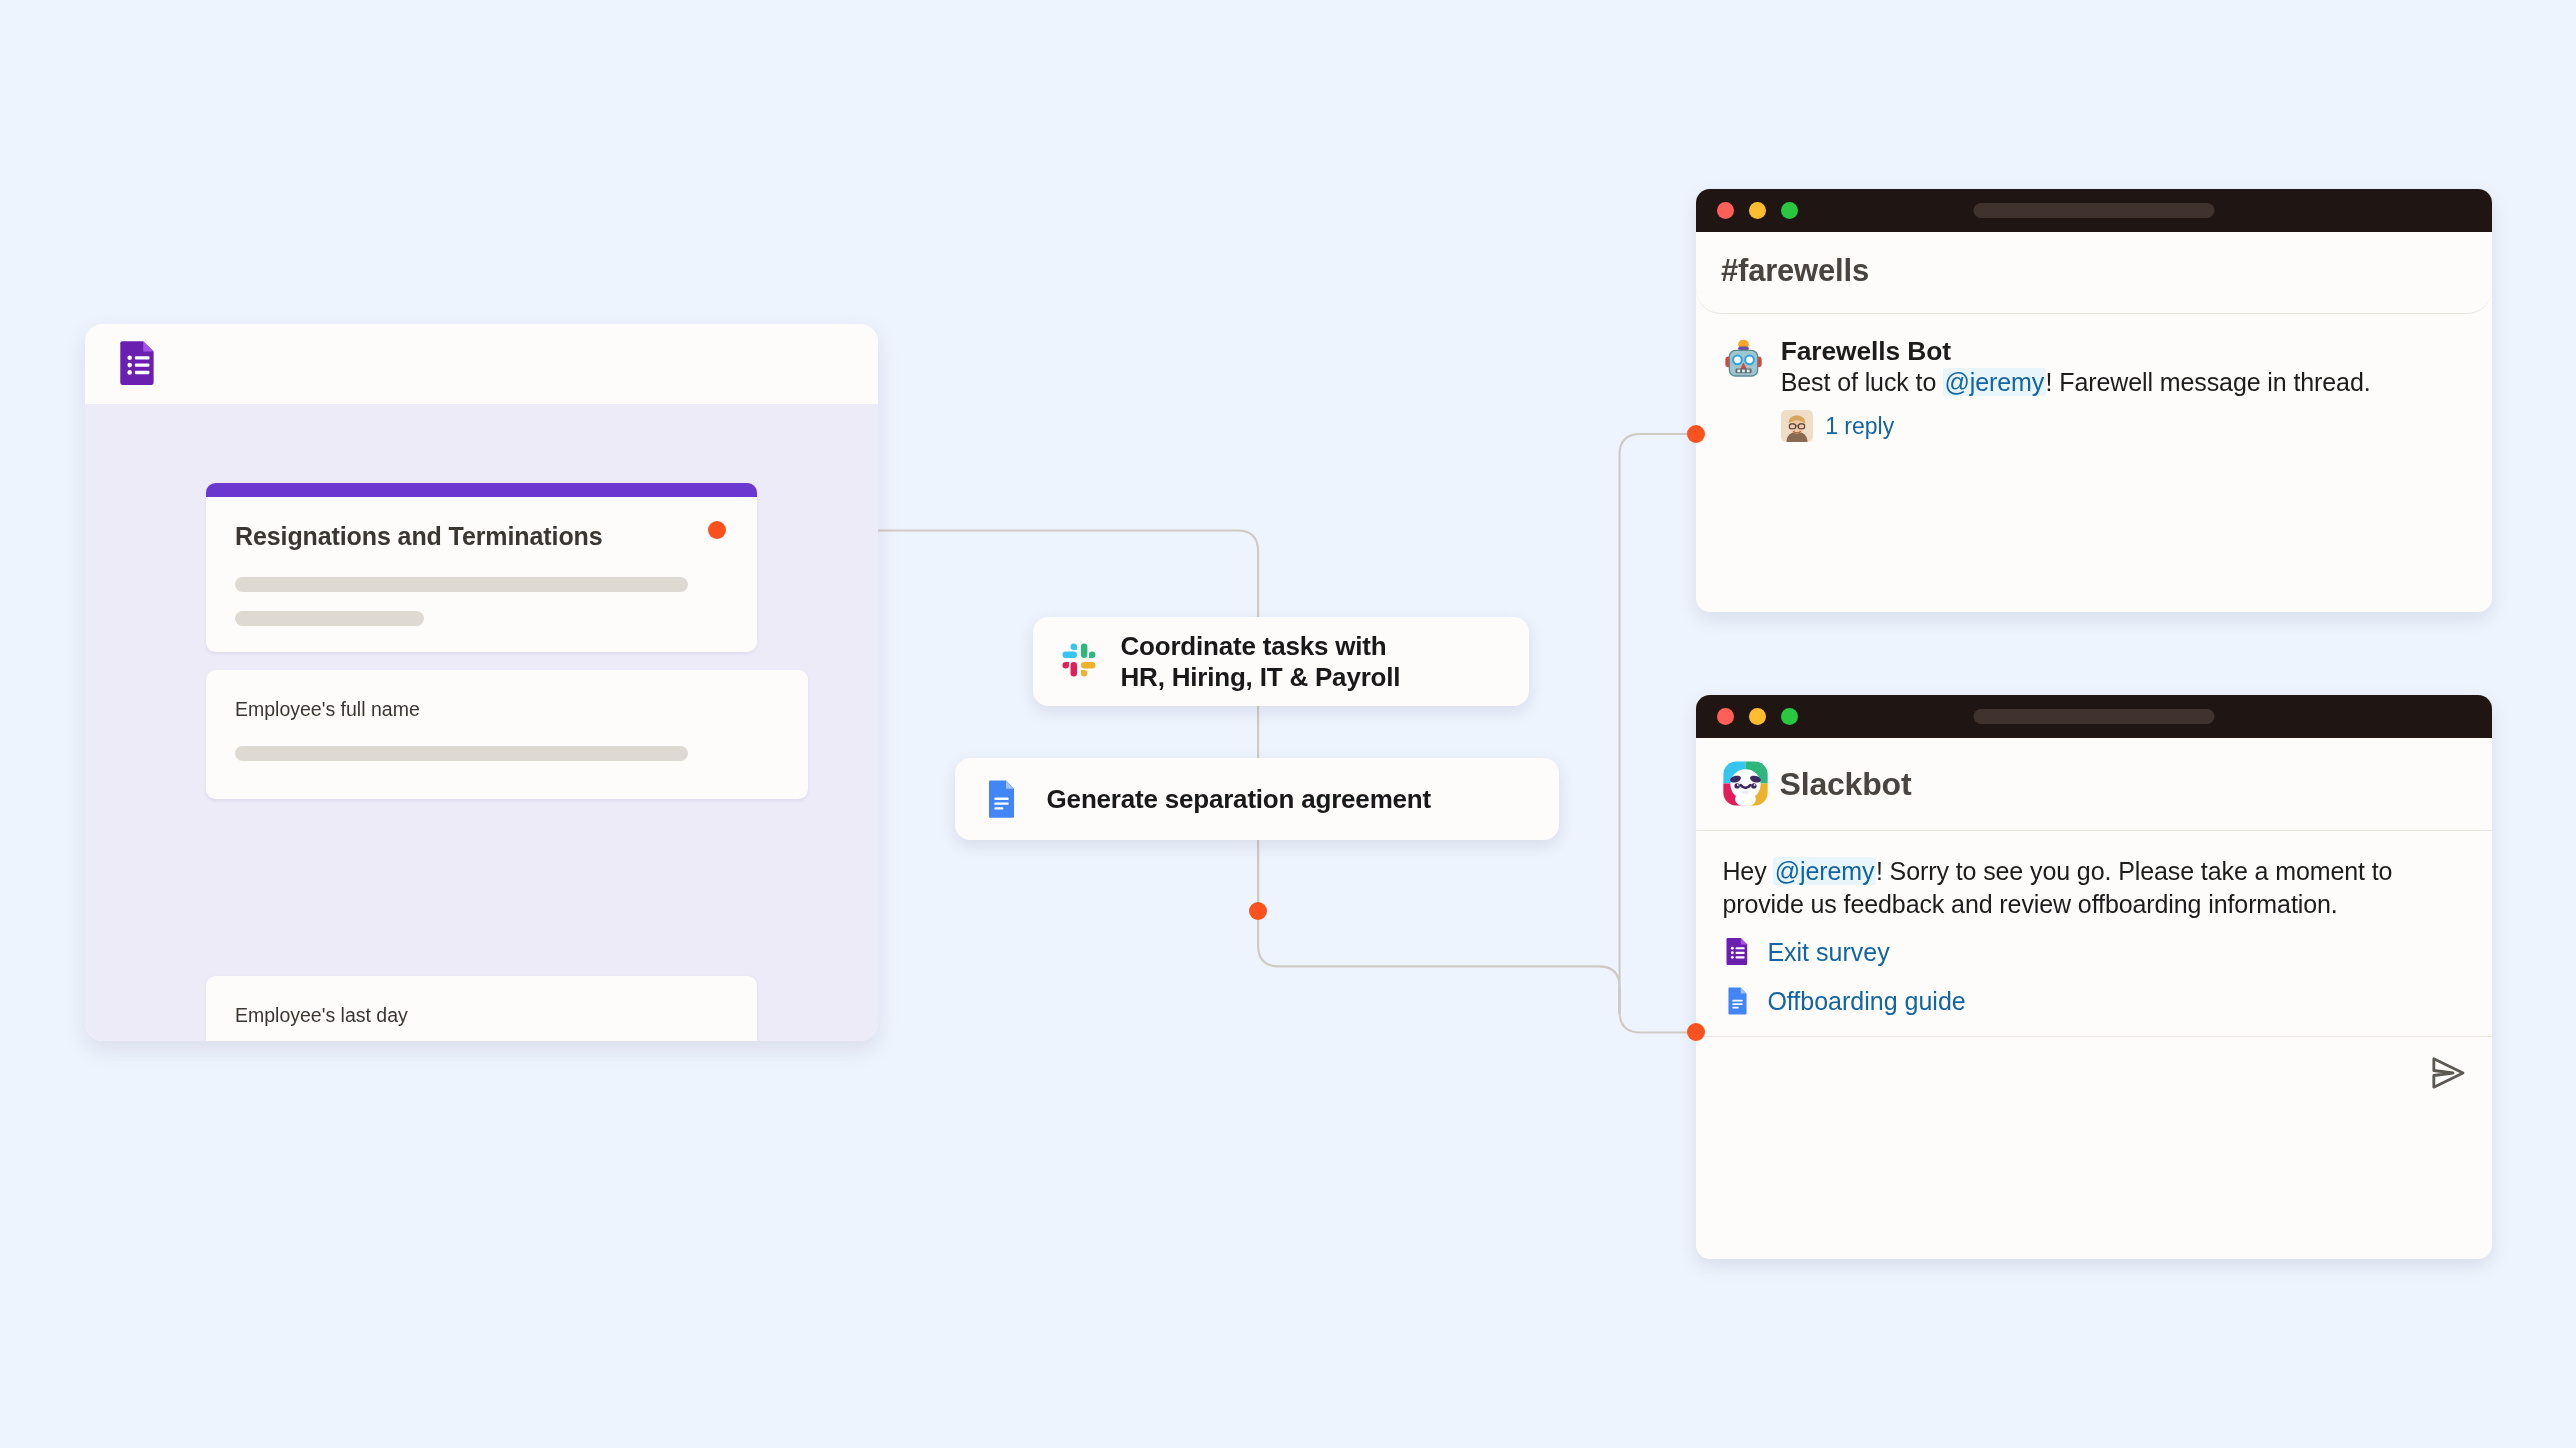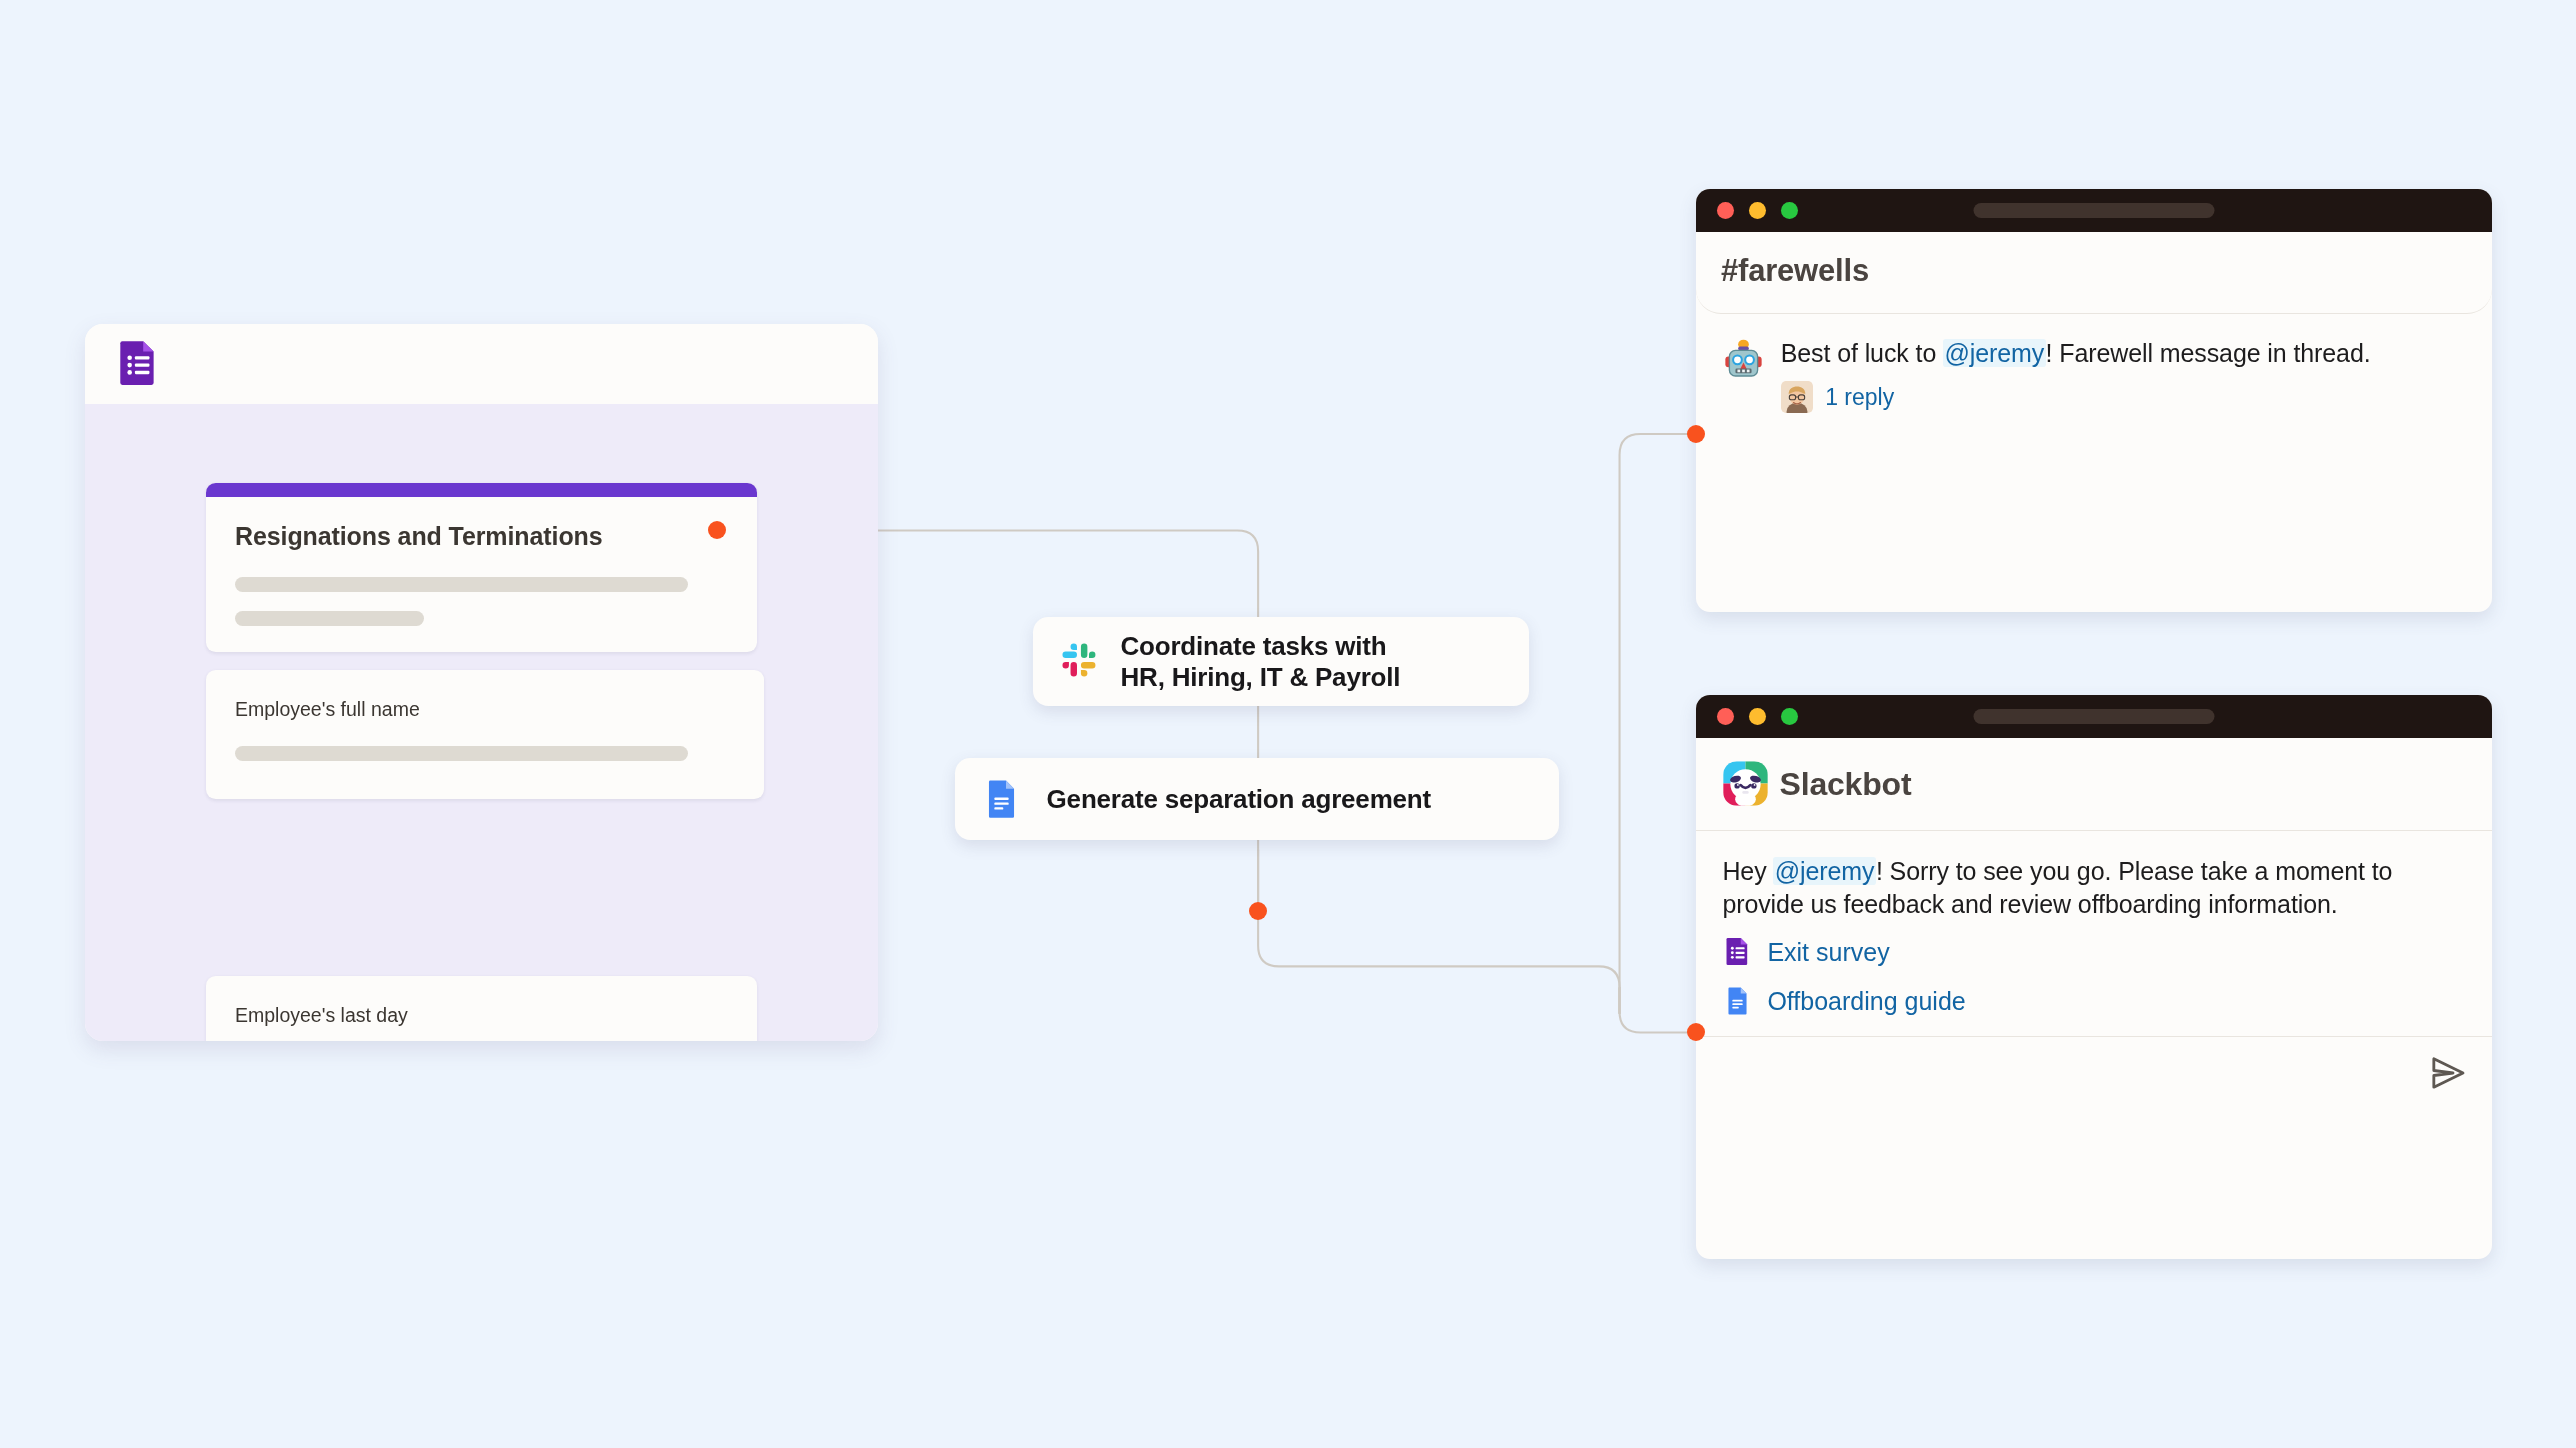--- a/index.html
+++ b/index.html
@@ -264,21 +264,21 @@
 
       <div class="form-card" style="left:121px; top:79px; width:551px; height:169px;">
         <div class="purple-bar"></div>
         <div style="padding:25px 29px 0 29px;">
           <div class="form-q-title">Resignations and Terminations</div>
           <div class="form-blank" style="width:453px; margin-top:26.4px;"></div>
           <div class="form-blank" style="width:189px; margin-top:19px;"></div>
         </div>
       </div>
 
-      <div class="form-card" style="left:121px; top:266px; width:558px; height:129px;">
+      <div class="form-card" style="left:121px; top:266px; width:602px; height:129px;">
         <div style="padding:28px 29px 0 29px;">
           <div class="form-q-label">Employee's full name</div>
           <div class="form-blank" style="width:453px; margin-top:25px;"></div>
         </div>
       </div>
 
 
       <div class="form-card" style="left:121px; top:572px; width:551px; height:129px;">
         <div style="padding:28px 29px 0 29px;">
           <div class="form-q-label">Employee's last day</div>
@@ -357,20 +357,21 @@
             <path d="M32 38 L27 48 H37 Z" fill="#d9443f"></path>
             <rect x="20" y="47" width="24" height="7" rx="2" fill="#5c6b70"></rect>
             <g fill="#eef3f4">
               <rect x="23" y="48.5" width="4" height="4"></rect>
                 <rect x="30" y="48.5" width="4" height="4"></rect>
               <rect x="37" y="48.5" width="4" height="4"></rect>
             </g>
           </svg>
         </span>
         <div style="flex:1 1 auto;">
+          <div class="bot-name">Farewells Bot</div>
           <div class="msg-text" style="margin-top:0;">
             <span>Best of luck to </span><span class="mention">@jeremy</span><span>! Farewell message in thread.</span>
           </div>
           <div class="thread-row">
             <span class="thread-avatar">
               <svg width="32" height="32" viewBox="0 0 46 46">
                 <rect width="46" height="46" rx="6" fill="#f0ddc8"></rect>
                 <ellipse cx="23" cy="44" rx="15" ry="13" fill="#8a6a52"></ellipse>
                 <ellipse cx="23" cy="22" rx="11" ry="12" fill="#f2c6a0"></ellipse>
                 <path d="M11 19c0-8 6-11 12-11s12 3 12 11c0 0-5-4-12-4s-12 4-12 4z" fill="#d8a55e"></path>

